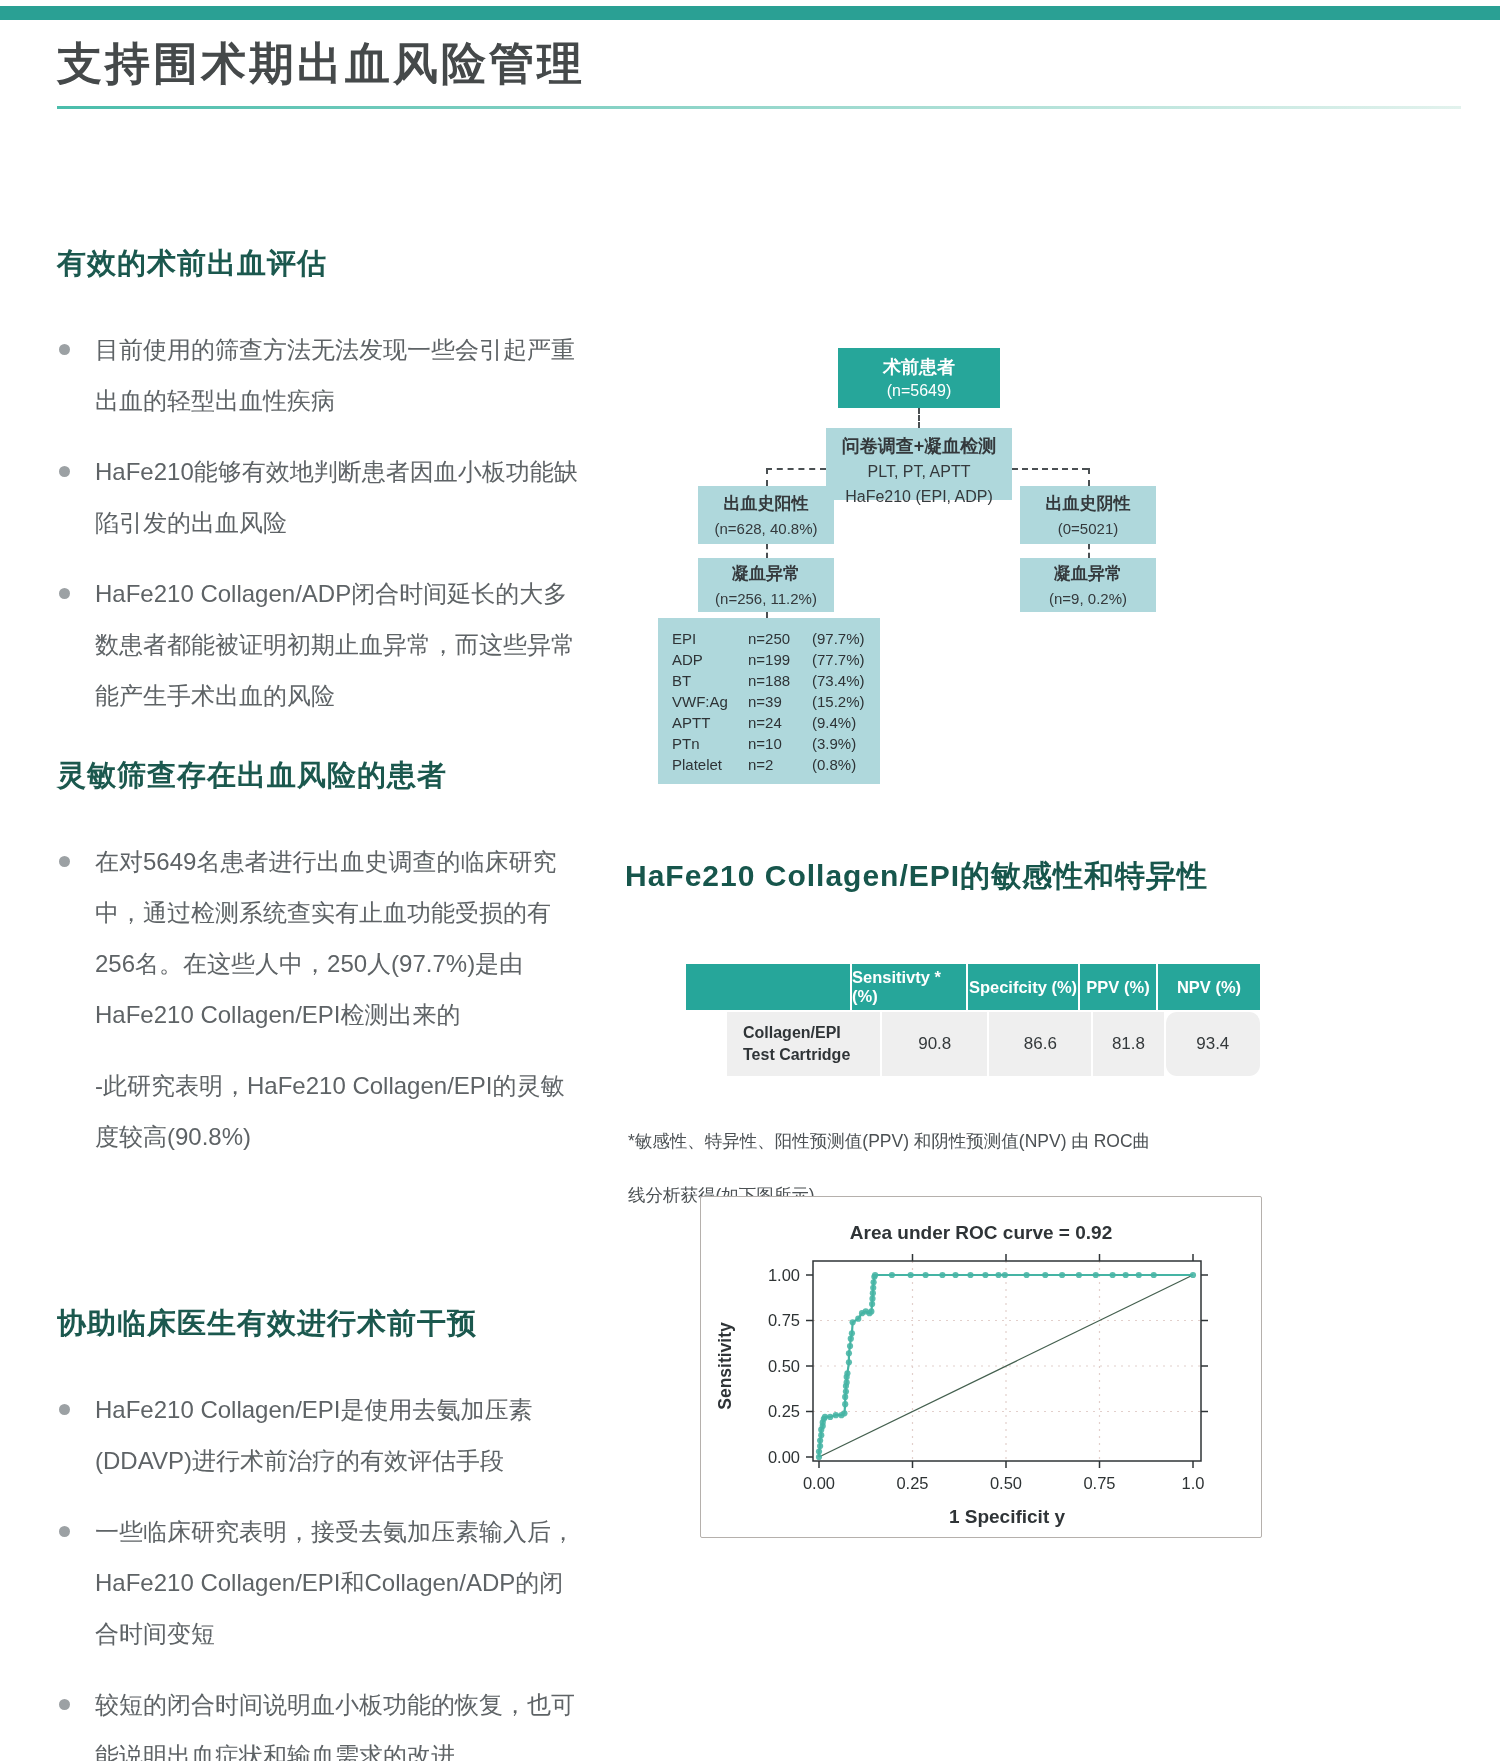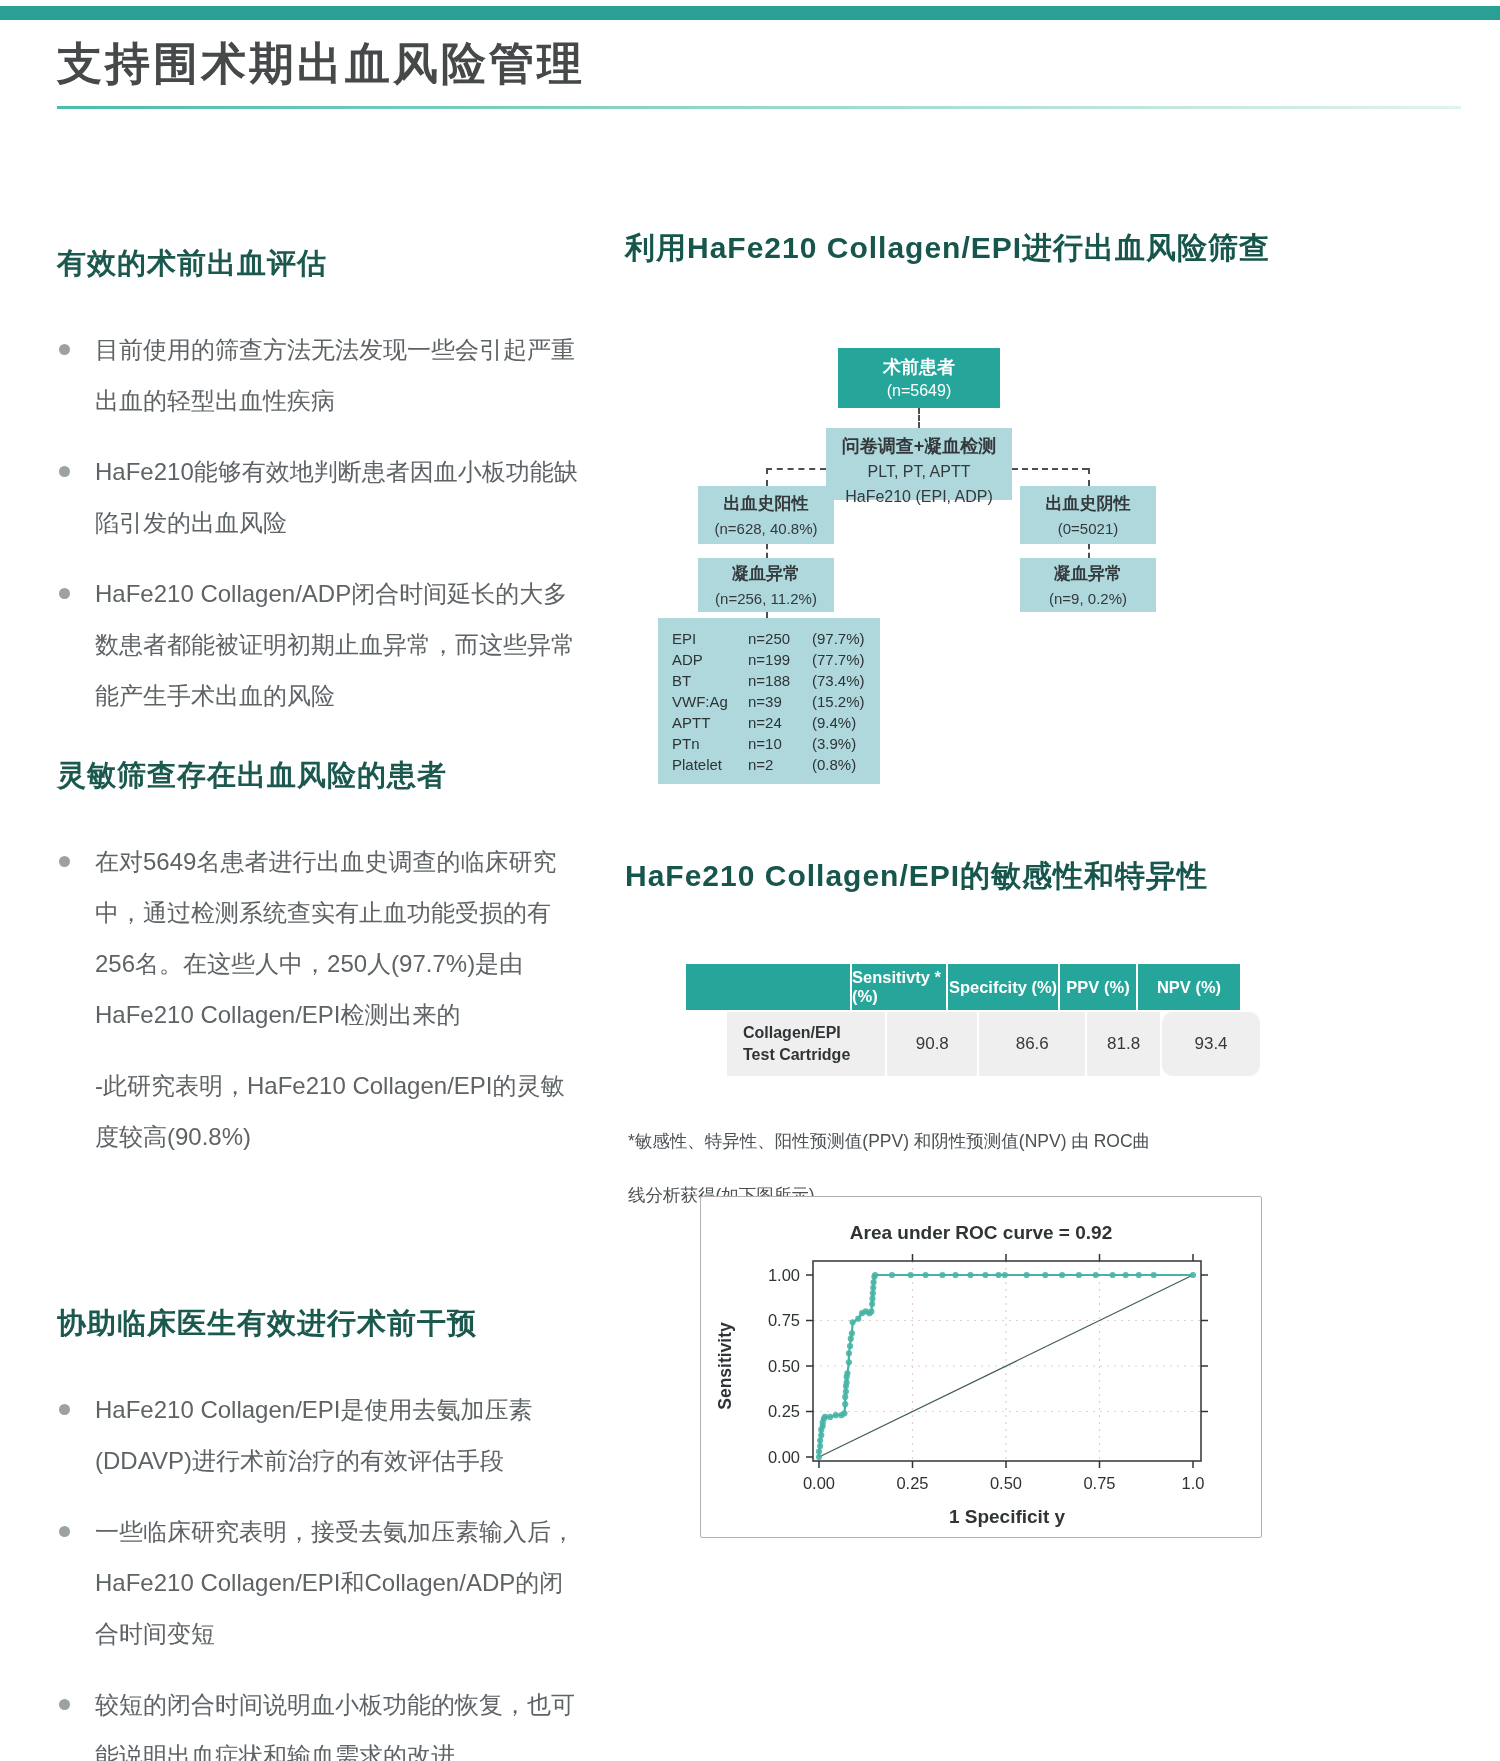--- a/index.html
+++ b/index.html
@@ -50,21 +50,21 @@
   .trow{display:flex;}
   .tcell{box-sizing:border-box;display:flex;align-items:center;justify-content:center;}
   .thead .tcell{height:46px;background:#26a69a;color:#fff;font-size:16.5px;font-weight:700;
                 border-right:2px solid #fff;}
   .thead .tcell:last-child{border-right:none;}
   .tbody .tcell{height:64px;background:#efefef;color:#34393b;font-size:17px;margin-top:2px;
                 border-right:2px solid #fff;}
   .tbody .tcell:last-child{border-right:none;border-radius:11px;}
   .tbody .tcell.first{flex-direction:column;align-items:flex-start;justify-content:center;
                       padding-left:16px;font-weight:700;font-size:16px;line-height:22px;color:#2f3437;margin-left:41px;}
-  .c0{width:166px}.c1{width:96px}.c2{width:112px}.c3{width:78px}.c4{width:102px}
+  .c0{width:166px}.c1{width:116px}.c2{width:112px}.c3{width:78px}.c4{width:102px}
   
   .footnote{position:absolute;left:628px;top:1096px;width:640px;font-size:17.5px;color:#4b5053;
             line-height:54px;}
   .footnote span{display:block;}
   
   .roc-box{position:absolute;left:700px;top:1196px;width:562px;height:342px;background:#fff;
            border:1px solid #b5b0ac;border-radius:2px;box-sizing:border-box;}
 </style>
 </head>
 <body>
@@ -87,21 +87,20 @@
         <p class="note">-此研究表明，HaFe210 Collagen/EPI的灵敏度较高(90.8%)</p>
       </div>
       <div class="sec s2">
         <h3>协助临床医生有效进行术前干预</h3>
         <div class="bullet"><span class="dot"></span><span>HaFe210 Collagen/EPI是使用去氨加压素(DDAVP)进行术前治疗的有效评估手段</span></div>
         <div class="bullet"><span class="dot"></span><span>一些临床研究表明，接受去氨加压素输入后，HaFe210 Collagen/EPI和Collagen/ADP的闭合时间变短</span></div>
         <div class="bullet"><span class="dot"></span><span>较短的闭合时间说明血小板功能的恢复，也可能说明出血症状和输血需求的改进</span></div>
       </div>
     </div>
 
-  <h2 class="flow-heading">利用HaFe210 Collagen/EPI进行出血风险筛查</h2>
 
   <div class="flowchart">
     <div class="bx bx-dark" id="bxRoot">
       <div class="l1">术前患者</div>
       <div class="l2">(n=5649)</div>
     </div>
     <div class="bx bx-light" id="bxTest">
       <div class="l1">问卷调查+凝血检测</div>
       <div class="l2">PLT, PT, APTT</div>
       <div class="l3">HaFe210 (EPI, ADP)</div>

